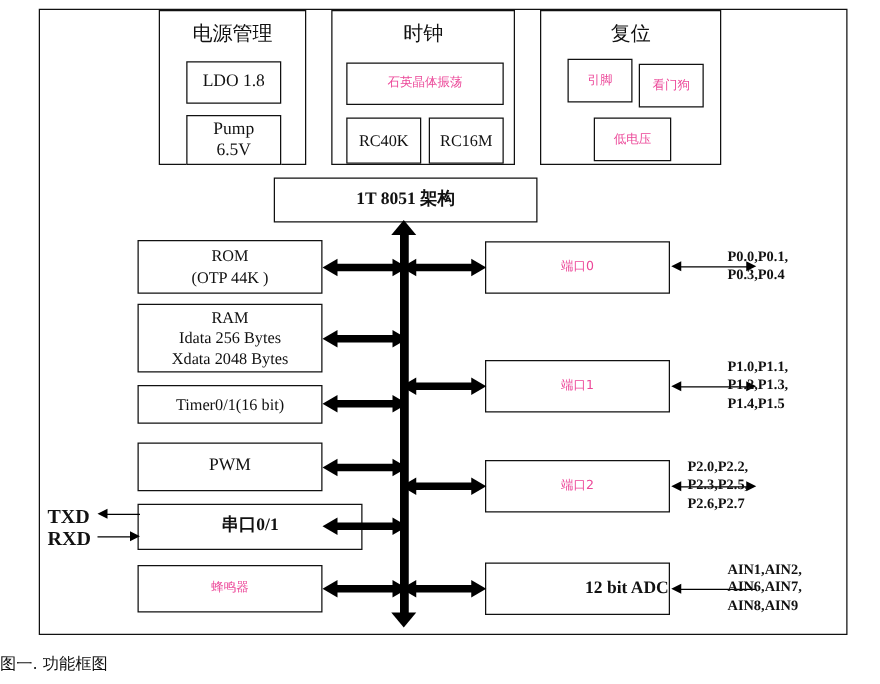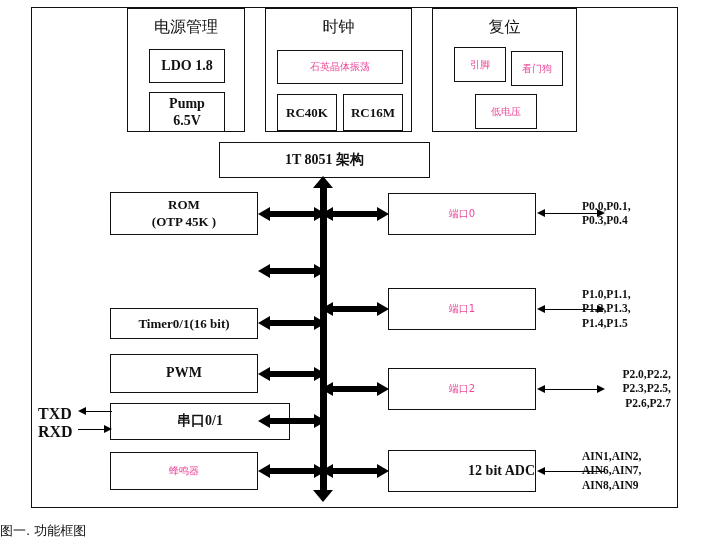--- a/index.html
+++ b/index.html
@@ -56,21 +56,21 @@
     white-space: nowrap;
   }
 
   .cn {
     font-family: "DejaVu Sans", "Liberation Sans", sans-serif;
     font-size: 10px;
     color: #ec4899;
   }
   .en {
     font-family: "Liberation Serif", "DejaVu Serif", serif;
-    font-weight: bold;
+    font-weight: normal;
     font-size: 13px;
     color: #111;
   }
   .mix {
     font-family: "Liberation Serif", "DejaVu Serif", serif;
     font-weight: bold;
     font-size: 13px;
     color: #111;
   }
 
@@ -251,23 +251,28 @@
   <div class="box mix" style="left:219px; top:142px; width:211px; height:36px; font-size:14px;">
     <span>1T 8051 架构</span>
   </div>
 
   <div class="bus"></div>
   <div class="bus-arrow-up"></div>
   <div class="bus-arrow-down"></div>
 
   <div class="box" style="left:110px; top:192px; width:148px; height:43px;">
     <span class="en stack" style="white-space:pre-line;">ROM
-(OTP 45K )</span>
-  </div>
-
+(OTP 44K )</span>
+  </div>
+
+  <div class="box" style="left:110px; top:243px; width:148px; height:55px;">
+    <span class="en stack" style="white-space:pre-line;">RAM
+Idata 256 Bytes
+Xdata 2048 Bytes</span>
+  </div>
 
   <div class="box en" style="left:110px; top:308px; width:148px; height:31px;">
     <span>Timer0/1(16 bit)</span>
   </div>
 
   <div class="box en" style="left:110px; top:354px; width:148px; height:39px; font-size:14px;">
     <span>PWM</span>
   </div>
 
   <div class="box mix" style="left:110px; top:403px; width:180px; height:37px; font-size:14px;">
@@ -361,21 +366,21 @@
   </div>
   <div class="pin-label" style="left:582px; top:287px; width:100px; text-align:left;">P1.0,P1.1,
 P1.2,P1.3,
 P1.4,P1.5</div>
 
   <div class="thin-arrow" style="left:537px; top:385px; width:68px;">
     <div class="head-l"></div>
       <div class="shaft"></div>
       <div class="head-r"></div>
   </div>
-  <div class="pin-label" style="left:571px; top:367px; width:100px; text-align:right;">P2.0,P2.2,
+  <div class="pin-label" style="left:550px; top:367px; width:100px; text-align:left;">P2.0,P2.2,
 P2.3,P2.5,
 P2.6,P2.7</div>
 
   <div class="thin-arrow left-only" style="left:537px; top:467px; width:68px;">
     <div class="head-l"></div>
       <div class="shaft"></div>
   </div>
   <div class="pin-label" style="left:582px; top:449px; width:100px; text-align:left;">AIN1,AIN2,
 AIN6,AIN7,
 AIN8,AIN9</div>

